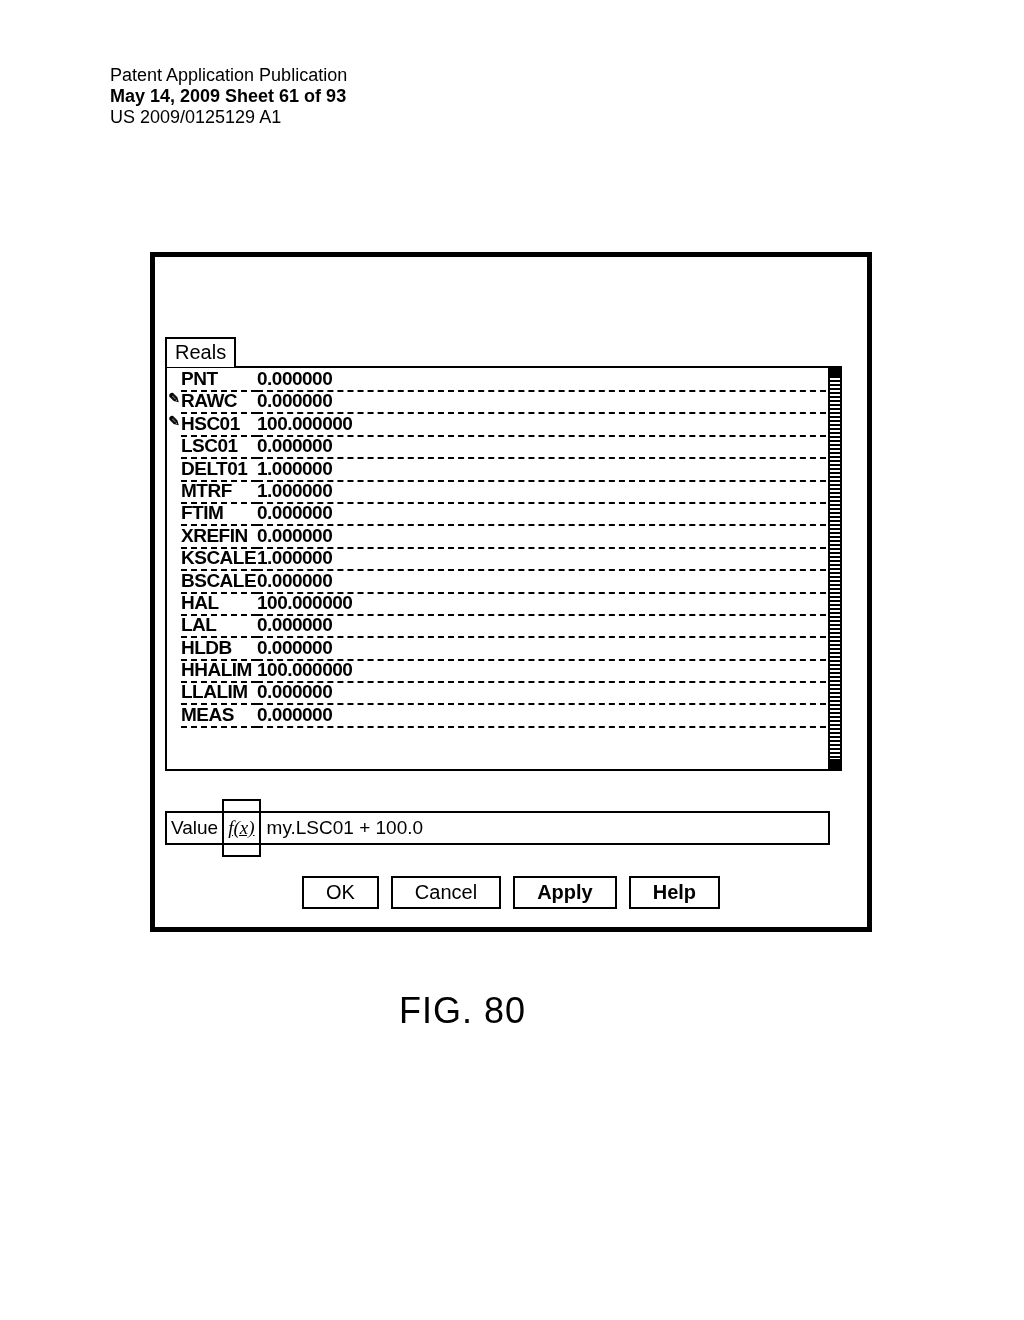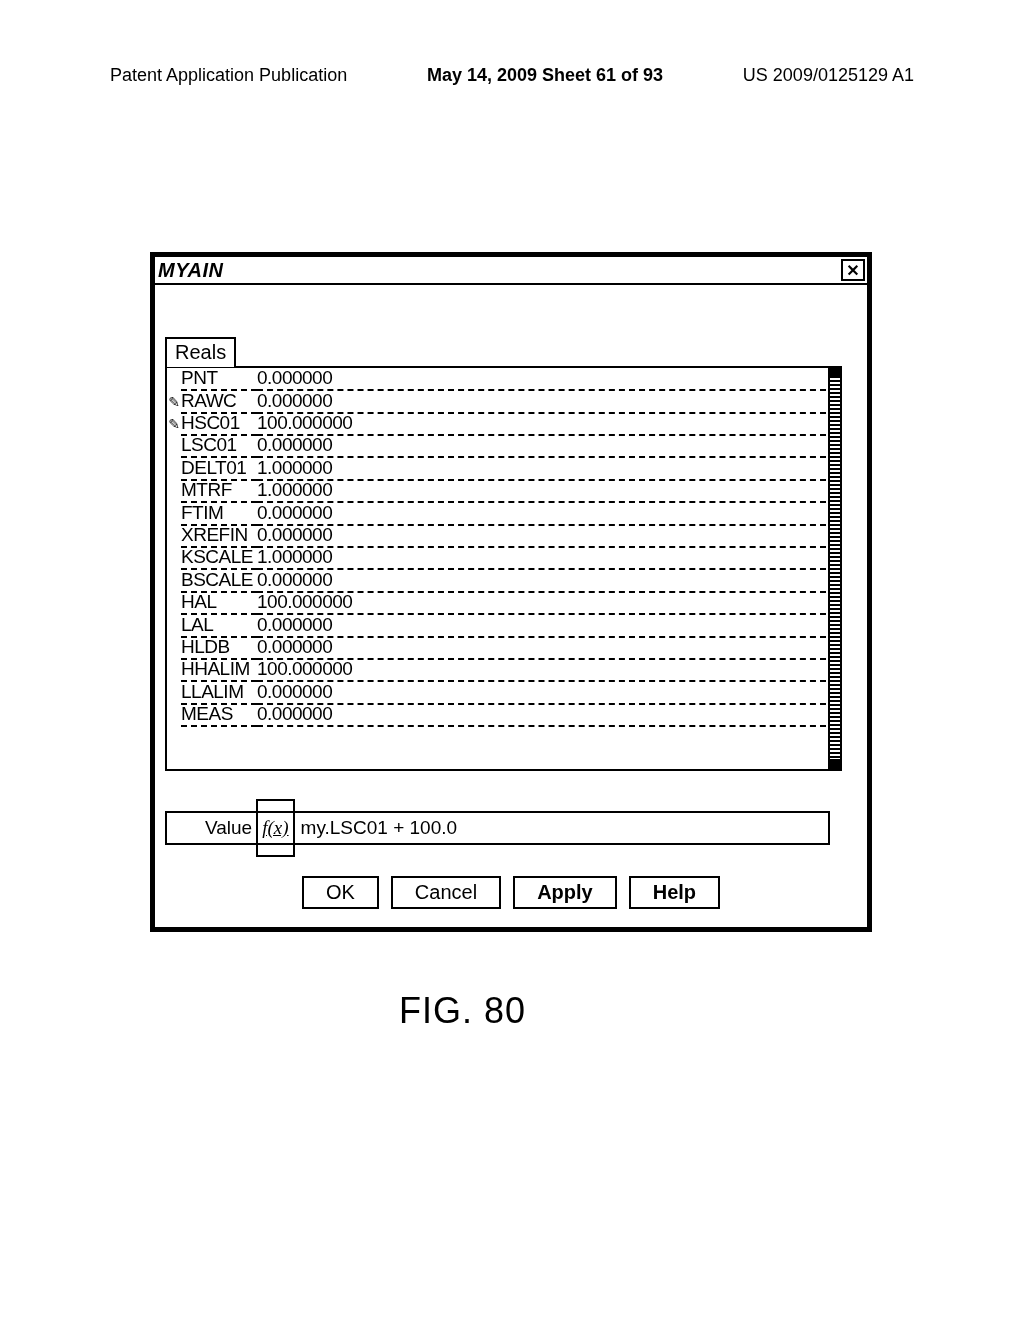--- a/index.html
+++ b/index.html
@@ -12,20 +12,21 @@
   }
   .header {
     position: absolute;
     top: 65px;
     left: 0;
     width: 1024px;
     display: flex;
     justify-content: space-between;
     font-size: 18px;
     padding: 0 110px 0 110px;
+    flex-direction: column;
   }
   .header .left { font-weight: normal; }
   .header .mid  { font-weight: bold; }
   .header .right{ font-weight: normal; }
   .page-area {
     position: absolute;
     top: 252px;
     left: 150px;
     width: 722px;
     height: 680px;
@@ -82,23 +83,24 @@
   .scroll-ind {
     position:absolute;
     right:0; top:0; bottom:0;
     width:12px;
     background: repeating-linear-gradient(#000 0 2px, #fff 2px 4px);
     border-left:2px solid #000;
   }
   .scroll-ind .box { position:absolute; left:0; width:100%; height:10px; background:#000; }
   .row {
     display:flex;
-    align-items:center;
+    align-items:flex-start;
     height:22.4px;
     position:relative;
+    font-weight:bold;
   }
   .row .pencil {
     width:14px;
     display:flex;align-items:center;justify-content:center;
     font-size:14px;
     color:#000;
   }
   .row .name {
     width:76px;
     font-family:"Arial Narrow", Arial, sans-serif;
@@ -120,21 +122,21 @@
     position:absolute;
     left:10px; right:37px;
     top:554px;
     height:34px;
     border:2px solid #000;
     display:flex;
     align-items:center;
     font-size:19px;
     font-family:Arial,sans-serif;
   }
-  .val-row .lbl { padding:0 4px;margin-left:34px; }
+  .val-row .lbl { padding:0 4px; }
   .val-row .fx {
     border:2px solid #000;
     padding:16px 4px;
     font-style:italic;
     font-family:"Times New Roman", serif;
     font-size:19px;
     text-decoration: underline;
     margin-right:6px;
   }
   .btnrow {
@@ -174,24 +176,20 @@
 </head>
 <body>
 
 <div class="header">
   <span class="left">Patent Application Publication</span>
   <span class="mid">May 14, 2009  Sheet 61 of 93</span>
   <span class="right">US 2009/0125129 A1</span>
 </div>
 
 <div class="page-area">
-  <div class="titlebar">
-    <span class="title">MYAIN</span>
-    <span class="closebox">✕</span>
-  </div>
 
   <div class="tab">Reals</div>
 
   <div class="list-panel">
     <div id="rows">
         <div class="row">
           <span class="pencil"></span>
           <span class="name">PNT</span>
           <span class="val">0.000000</span>
         </div>

